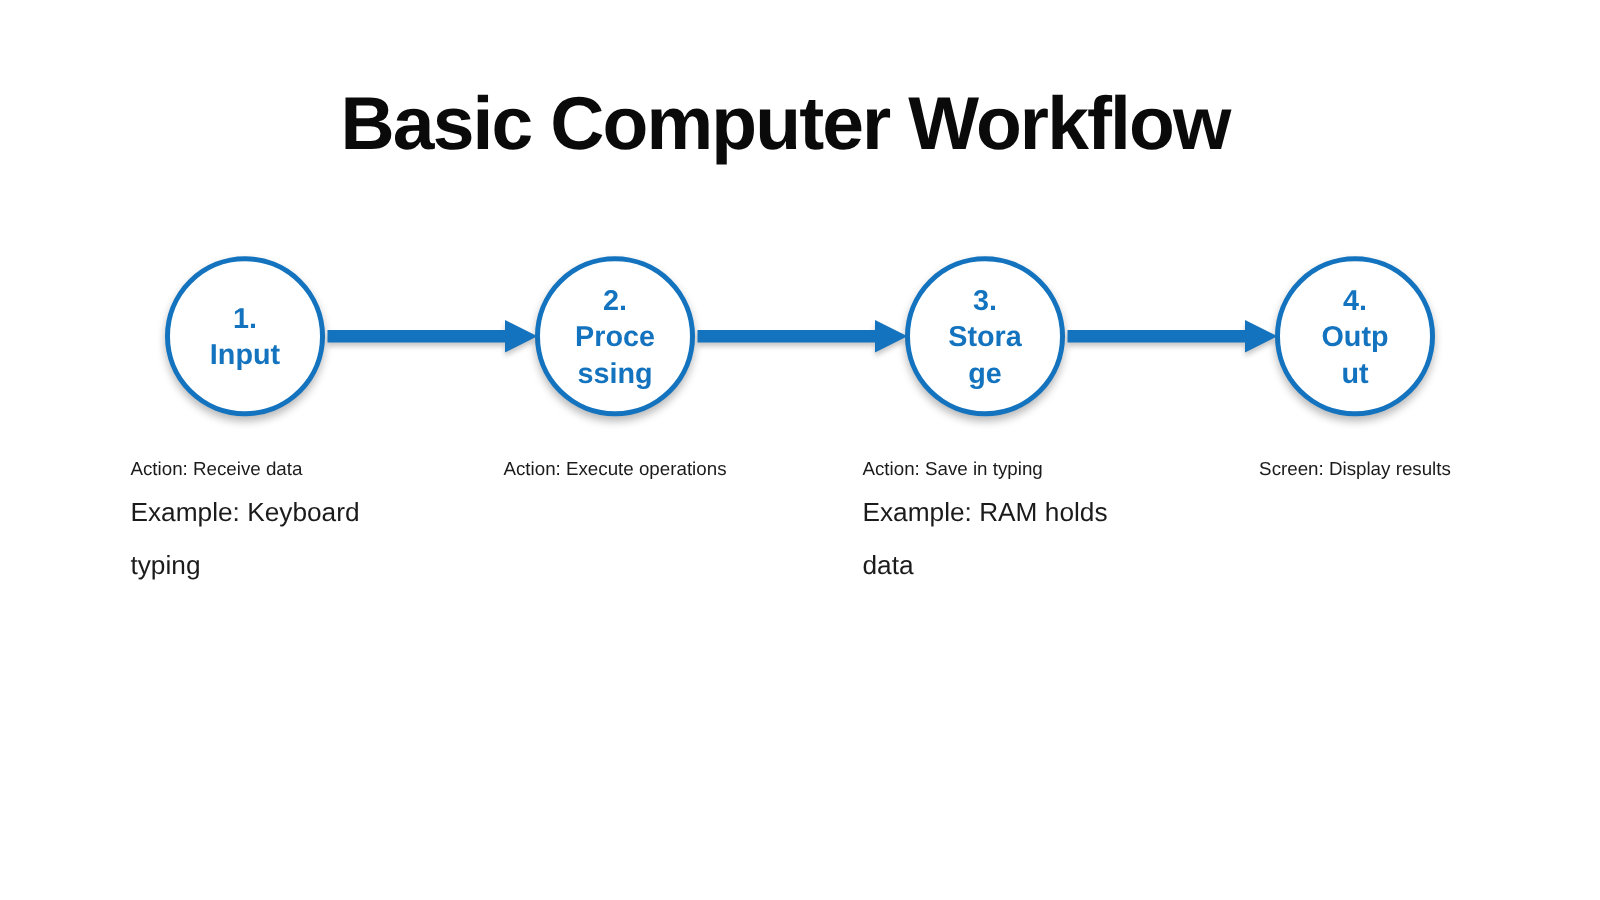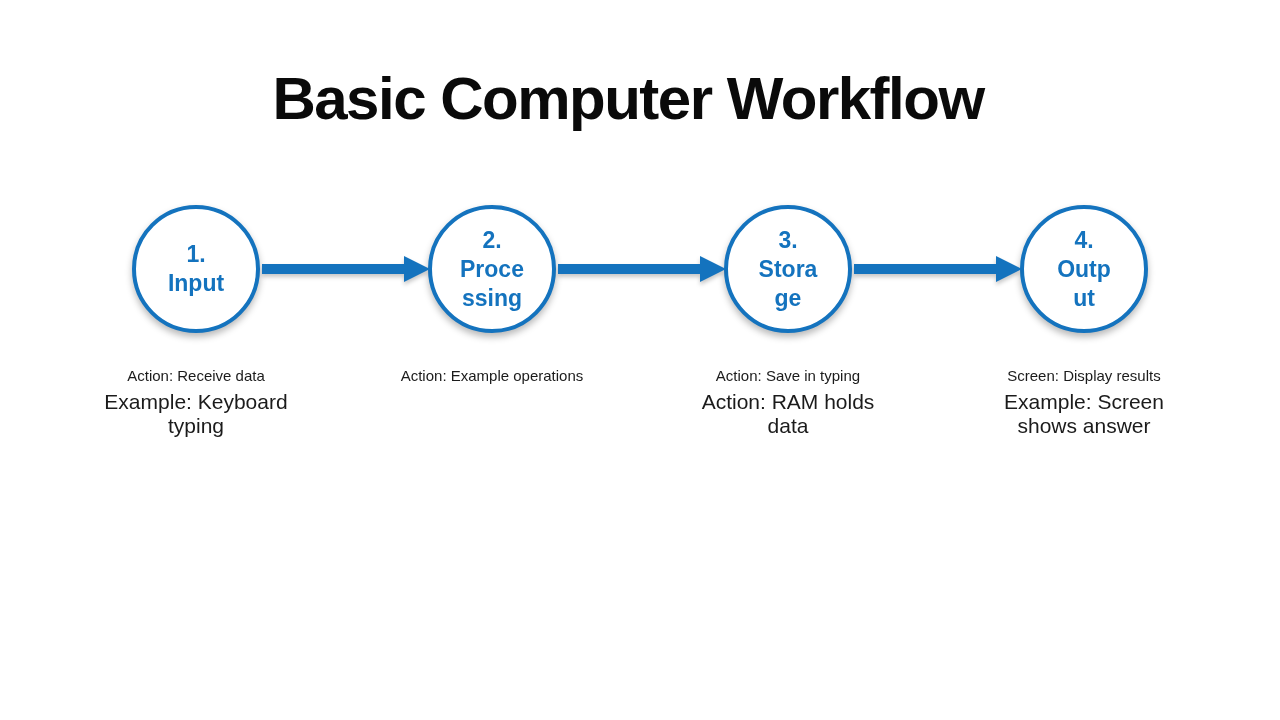--- a/index.html
+++ b/index.html
@@ -53,32 +53,32 @@
   .circle-label{
     white-space:pre-line;
     text-align:center;
     color:var(--accent);
     font-size:23px;
     font-weight:700;
     line-height:29px;
   }
   .caption{
     margin-top:33px;
-    text-align:center;
+    text-align:left;
     color:var(--text-dark);
   }
   .caption .action{
     font-size:15px;
     line-height:20px;
     white-space:nowrap;
   }
   .caption .example{
     margin-top:4px;
     font-size:21px;
-    line-height:24px;
+    line-height:42px;
     white-space:pre-line;
   }
   .arrow{
     position:absolute;
     top:256px;
     width:168px;height:26px;
     filter:drop-shadow(0 3px 2px rgba(0,0,0,0.22));
   }
   .arrow-0{left:262px;}
   .arrow-1{left:558px;}
@@ -117,47 +117,45 @@
     </div>
   </div>
 
   <div class="stage stage-1">
     <div class="circle">
       <div class="circle-label">2.
 Proce
 ssing</div>
     </div>
     <div class="caption">
-      <div class="action">Action: Example operations</div>
+      <div class="action">Action: Execute operations</div>
     </div>
   </div>
 
   <div class="stage stage-2">
     <div class="circle">
       <div class="circle-label">3.
 Stora
 ge</div>
     </div>
     <div class="caption">
       <div class="action">Action: Save in typing</div>
-      <div class="example">Action: RAM holds
+      <div class="example">Example: RAM holds
 data</div>
     </div>
   </div>
 
   <div class="stage stage-3">
     <div class="circle">
       <div class="circle-label">4.
 Outp
 ut</div>
     </div>
     <div class="caption">
       <div class="action">Screen: Display results</div>
-      <div class="example">Example: Screen
-shows answer</div>
     </div>
   </div>
 
   <div class="arrow arrow-0">
     <div class="shaft"></div>
     <div class="head"></div>
   </div>
   <div class="arrow arrow-1">
     <div class="shaft"></div>
     <div class="head"></div>

